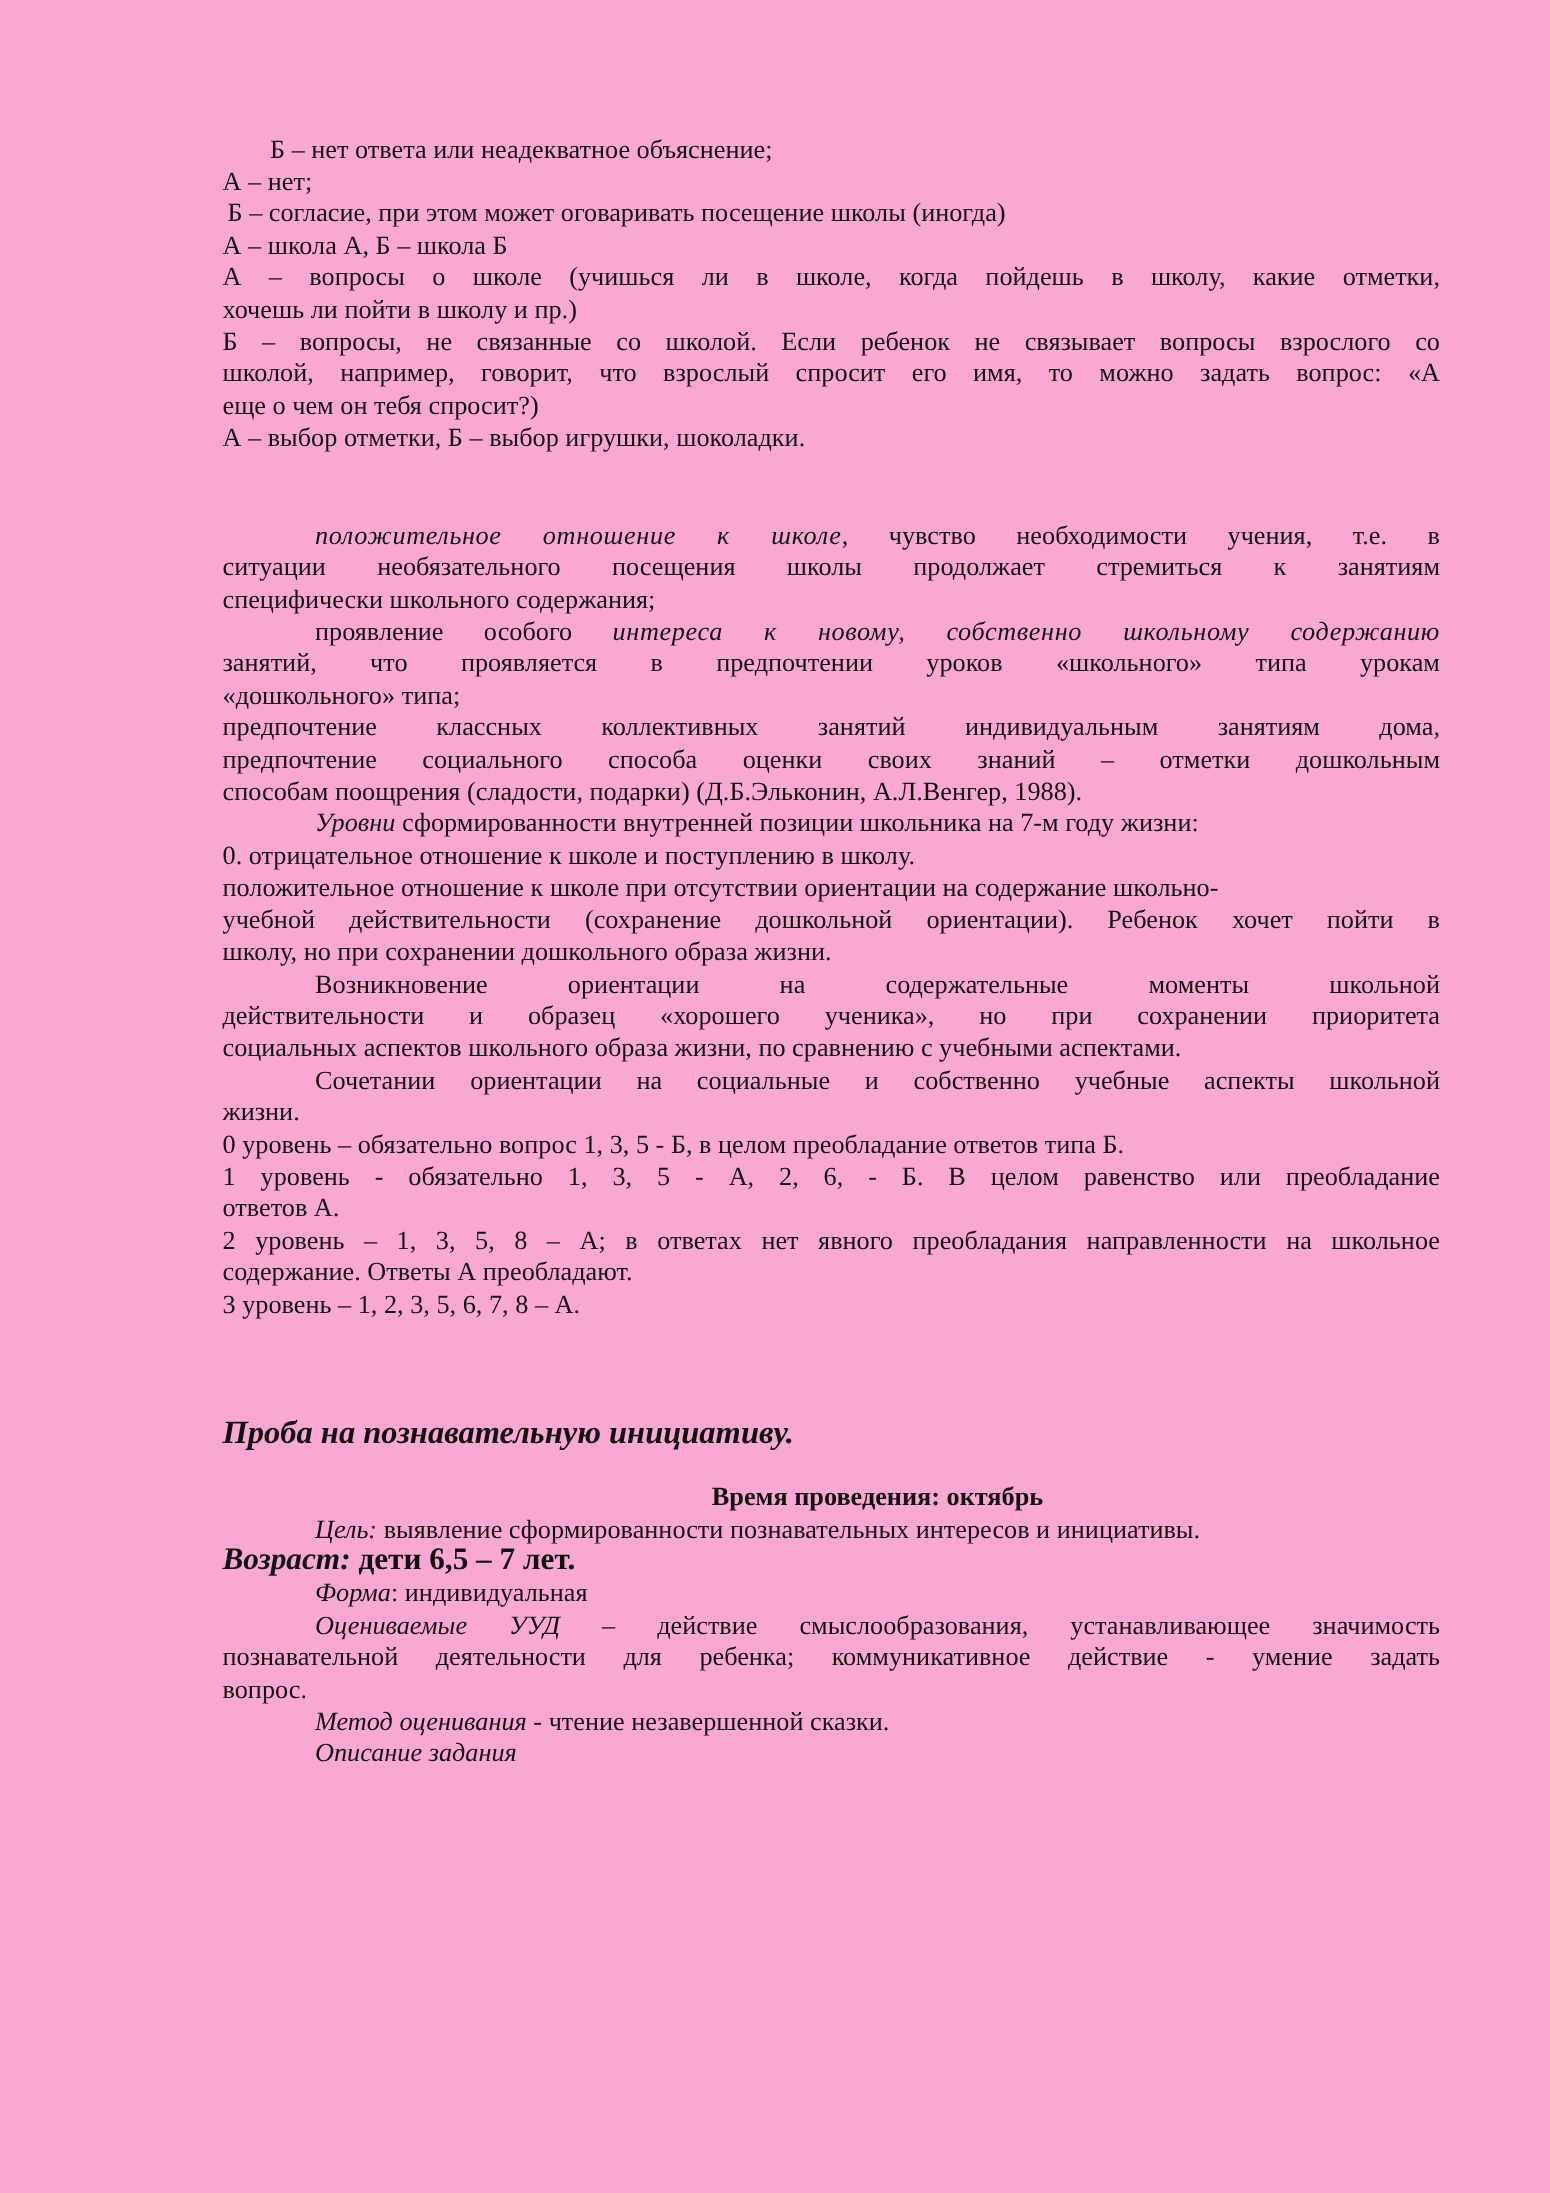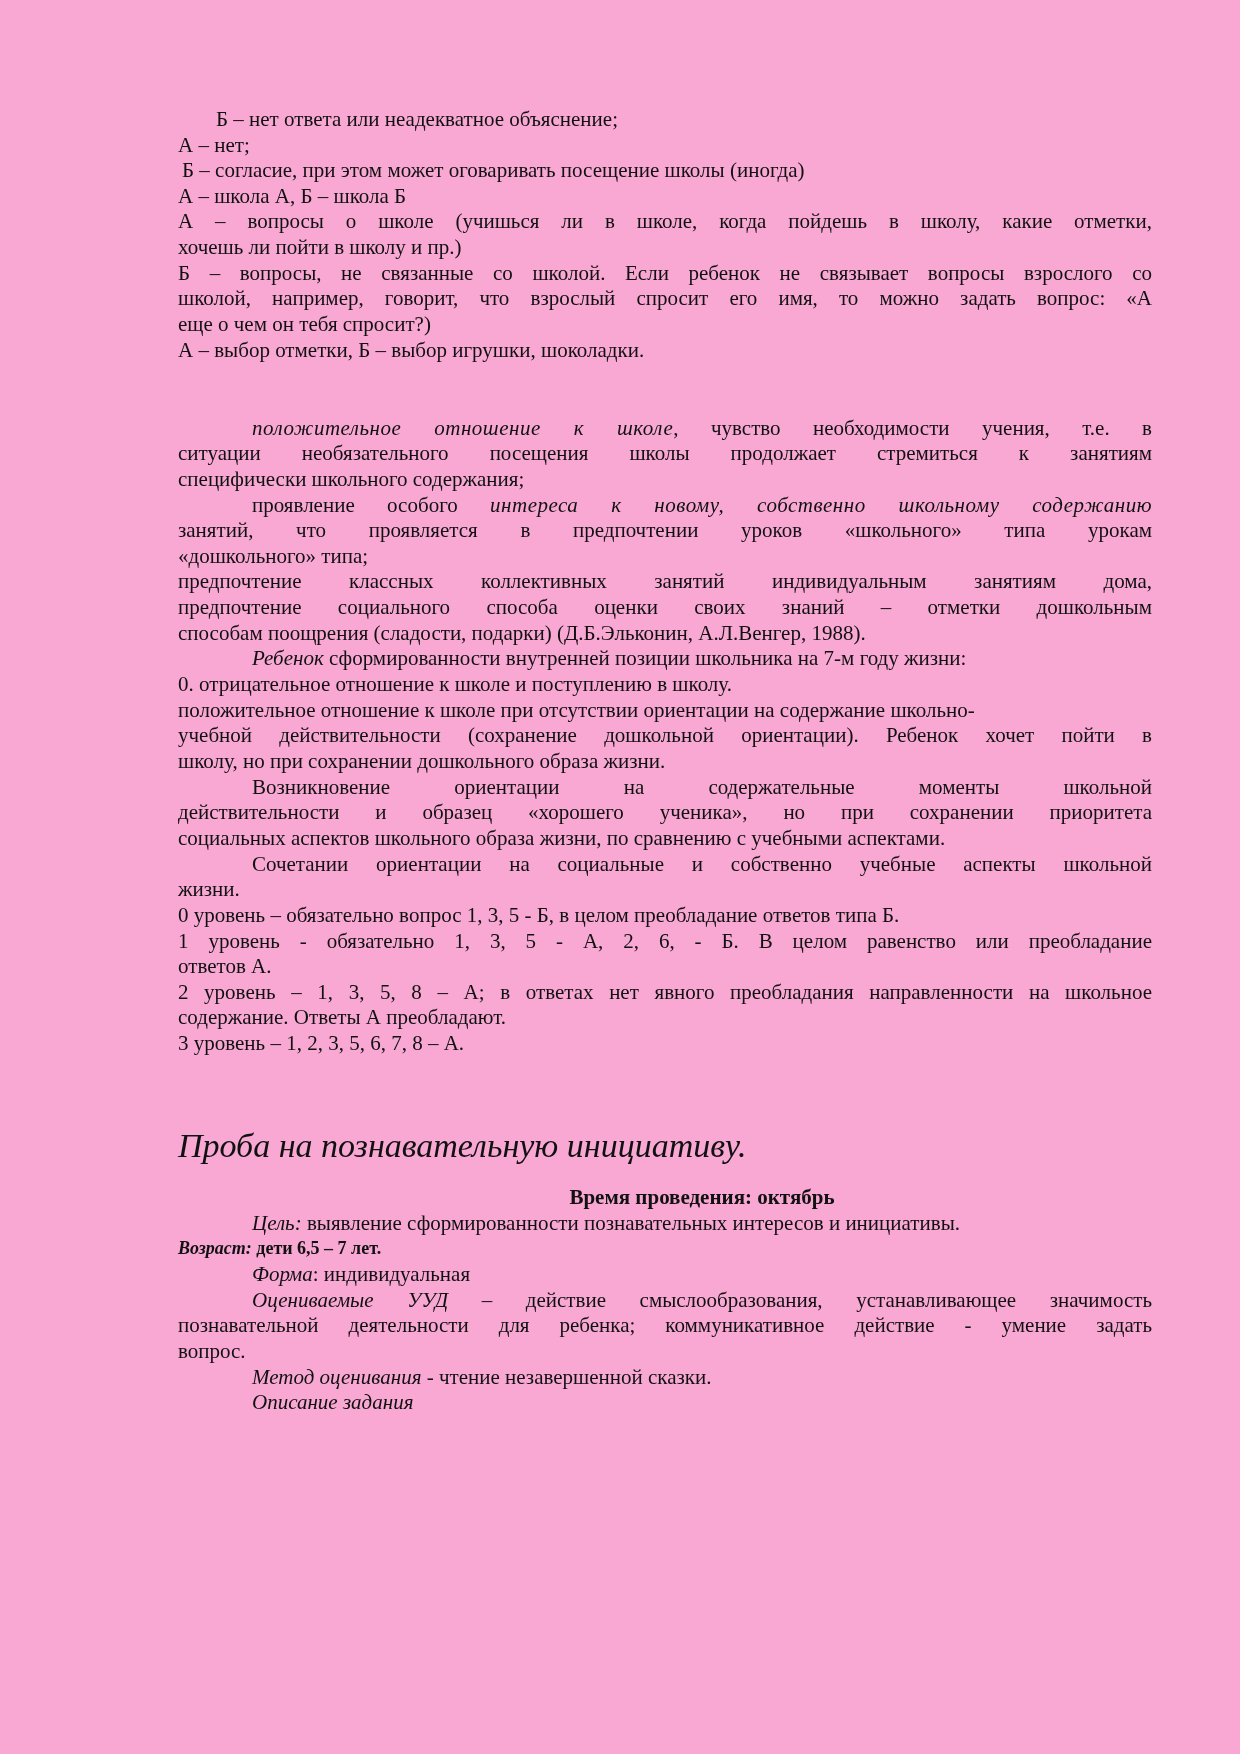--- a/index.html
+++ b/index.html
@@ -12,22 +12,22 @@
   }
   .ln {
     position: absolute; left: 178px; width: 974px;
     height: 26px; line-height: 26px; white-space: nowrap;
   }
   .ln.j { text-align: justify; text-align-last: justify; white-space: normal; }
   .ind1 { left: 216px; width: 936px; }
   .ind2 { left: 252px; width: 900px; }
   i, .it { font-style: italic; }
   .sp { letter-spacing: 0.5px; }
-  .h2 { font-size: 34px; font-style: italic; font-weight: normal; height: 32px; line-height: 32px; }
-  .age { font-size: 18px; height: 32px; line-height: 32px; }
+  .h2 { font-size: 26px; font-style: italic; font-weight: bold; height: 32px; line-height: 32px; }
+  .age { font-size: 25px; height: 32px; line-height: 32px; }
   .age .lbl { font-style: italic; font-weight: bold; }
   .age .val { font-weight: bold; }
   .bi { font-weight: bold; text-align: center; }
 </style>
 </head>
 <body>
 
 <div class="page">
 
   <div class="ln ind1" style="top:106px">Б – нет ответа или неадекватное объяснение;</div>
@@ -47,21 +47,21 @@
   <div class="ln" style="top:466px">специфически школьного содержания;</div>
 
   <div class="ln j ind2" style="top:492px"><span>проявление особого </span><i class="sp">интереса к новому, собственно школьному содержанию</i></div>
   <div class="ln j" style="top:517px">занятий, что проявляется  в предпочтении уроков «школьного» типа урокам</div>
   <div class="ln" style="top:543px">«дошкольного» типа;</div>
 
   <div class="ln j" style="top:568px">предпочтение классных коллективных занятий индивидуальным занятиям дома,</div>
   <div class="ln j" style="top:594px">предпочтение социального способа оценки своих знаний – отметки  дошкольным</div>
   <div class="ln" style="top:620px">способам поощрения (сладости, подарки) (Д.Б.Эльконин, А.Л.Венгер, 1988).</div>
 
-  <div class="ln ind2" style="top:645px"><i>Ребенок</i><span> сформированности внутренней позиции школьника на 7-м году жизни:</span></div>
+  <div class="ln ind2" style="top:645px"><i>Уровни</i><span> сформированности внутренней позиции школьника на 7-м году жизни:</span></div>
   <div class="ln" style="top:671px">0.   отрицательное отношение к школе и поступлению в школу.</div>
   <div class="ln" style="top:697px">положительное отношение к школе при отсутствии  ориентации на содержание школьно-</div>
   <div class="ln j" style="top:722px">учебной действительности (сохранение дошкольной ориентации). Ребенок хочет пойти в</div>
   <div class="ln" style="top:748px">школу, но при сохранении дошкольного образа жизни.</div>
   <div class="ln j ind2" style="top:774px">Возникновение   ориентации на содержательные моменты школьной</div>
   <div class="ln j" style="top:799px">действительности и образец «хорошего ученика», но при сохранении приоритета</div>
   <div class="ln" style="top:825px">социальных аспектов школьного образа жизни, по сравнению с учебными аспектами.</div>
   <div class="ln j ind2" style="top:851px">Сочетании  ориентации на социальные и собственно учебные аспекты школьной</div>
   <div class="ln" style="top:876px">жизни.</div>
 

